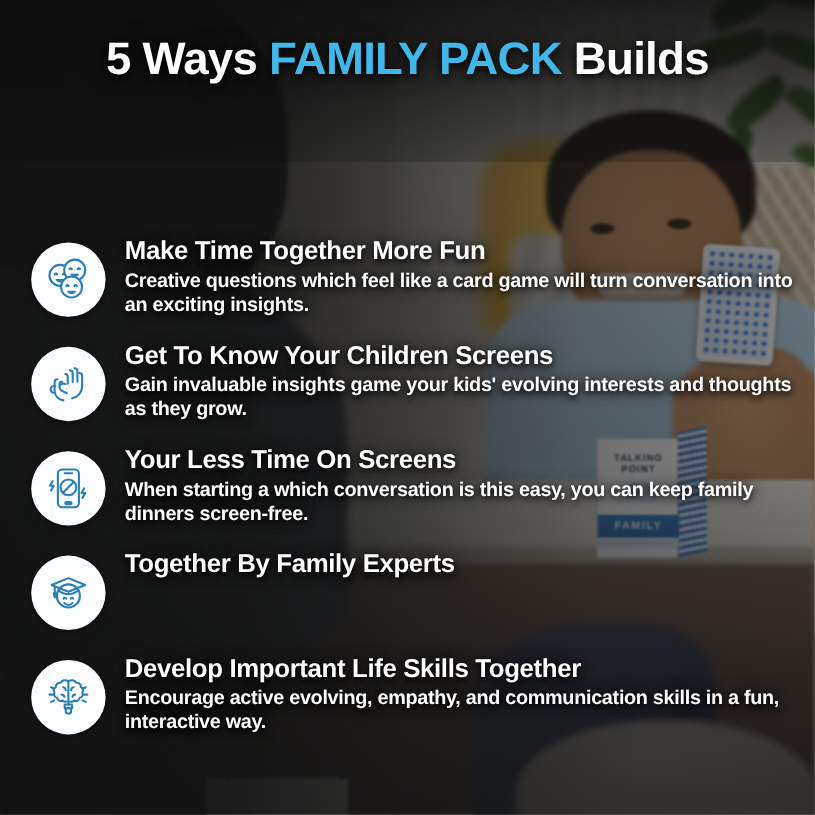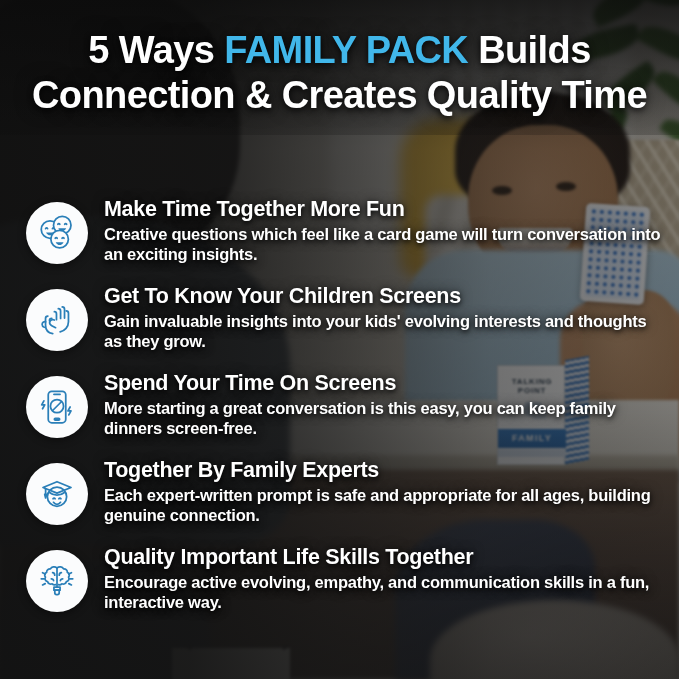--- a/index.html
+++ b/index.html
@@ -337,21 +337,20 @@
   <div class="br-paper"></div>
 </div>
 
 <div id="overlay"></div>
 <div id="overlay-top"></div>
 
 <div id="content">
 
   <div class="headline">
     <span>5 Ways </span><span class="hl-accent">FAMILY PACK</span><span> Builds</span>
-    <span class="line2">Connection &amp; Creates Quality Time</span>
   </div>
 
   <div class="features">
 
     <div class="feature">
       <div class="feat-icon">
         <svg viewBox="0 0 48 48" fill="none" stroke="#2a7fb8" stroke-width="2" stroke-linecap="round">
           <circle cx="16" cy="20" r="10"></circle>
           <path d="M11 19c.6-1 1.6-1 2.2 0M18.8 19c.6-1 1.6-1 2.2 0"></path>
           <path d="M11.5 23.5c1 2.2 2.7 3.2 4.5 3.2s3.5-1 4.5-3.2z" fill="#2a7fb8" stroke="none"></path>
@@ -377,74 +376,73 @@
           <path d="M25.5 11c1.6 0 2.6 1.2 2.6 2.8v8.4"></path>
           <path d="M21 14.5c1.5 0 2.4 1.1 2.4 2.6v6.6"></path>
           <path d="M21 24c-2.5-1-5 .4-5.4 2.6-.3 1.8.7 3 2.4 3.9l4.4 2.3"></path>
           <path d="M18 22c-1.6 0-2.6 1.2-2.6 2.8"></path>
           <path d="M13.5 19.5c-1.6 0-2.6 1.2-2.6 2.8V30c0 5.2 3.4 8.8 8.2 9.6"></path>
           <path d="M11 26c-2.2-.4-4 1-4 3 0 1.6 1 2.7 2.5 3.3"></path>
         </svg>
       </div>
       <div class="feat-text">
         <div class="feat-title">Get To Know Your Children Screens</div>
-        <div class="feat-desc">Gain invaluable insights into your kids' evolving interests and thoughts as they grow.</div>
+        <div class="feat-desc">Gain invaluable insights game your kids' evolving interests and thoughts as they grow.</div>
       </div>
     </div>
 
     <div class="feature">
       <div class="feat-icon">
         <svg viewBox="0 0 48 48" fill="none" stroke="#2a7fb8" stroke-width="2" stroke-linecap="round" stroke-linejoin="round">
           <rect x="14" y="6" width="20" height="36" rx="4"></rect>
           <path d="M20.5 9.5h7"></path>
           <rect x="21" y="37" width="6" height="2" rx="1"></rect>
           <circle cx="24" cy="23" r="7.5"></circle>
           <path d="M19 28l10-10"></path>
           <path d="M9 17l-2.5 4.5H10L7.5 26"></path>
           <path d="M39 24l-2.5 4.5H40L37.5 33"></path>
         </svg>
       </div>
       <div class="feat-text">
-        <div class="feat-title">Spend Your Time On Screens</div>
-        <div class="feat-desc">More starting a great conversation is this easy, you can keep family dinners screen-free.</div>
+        <div class="feat-title">Your Less Time On Screens</div>
+        <div class="feat-desc">When starting a which conversation is this easy, you can keep family dinners screen-free.</div>
       </div>
     </div>
 
     <div class="feature">
       <div class="feat-icon">
         <svg viewBox="0 0 48 48" fill="none" stroke="#2a7fb8" stroke-width="2" stroke-linecap="round" stroke-linejoin="round">
           <circle cx="24" cy="27" r="11"></circle>
           <path d="M15 22c3 2.5 6 3.2 9 3.2s6-.7 9-3.2"></path>
           <path d="M19.5 29.5c.6-1 1.7-1 2.3 0M26.2 29.5c.6-1 1.7-1 2.3 0"></path>
           <path d="M20 33.5c1.1 1.6 2.6 2.3 4 2.3s2.9-.7 4-2.3"></path>
           <path d="M24 10L8 16.5 24 23l16-6.5z"></path>
           <path d="M11 18.5v6"></path>
           <path d="M10 24.5h2l-1 4z" fill="#2a7fb8"></path>
         </svg>
       </div>
       <div class="feat-text">
         <div class="feat-title">Together By Family Experts</div>
-        <div class="feat-desc">Each expert-written prompt is safe and appropriate for all ages, building genuine connection.</div>
       </div>
     </div>
 
     <div class="feature">
       <div class="feat-icon">
         <svg viewBox="0 0 48 48" fill="none" stroke="#2a7fb8" stroke-width="2" stroke-linecap="round" stroke-linejoin="round">
           <path d="M24 9c-2.6-2-6.2-1.3-7.5 1.2-2.7-.2-4.6 1.7-4.3 4-2.3.9-3 3.6-1.4 5.4-1.4 2 .1 4.7 2.4 5 .5 2.4 3.1 3.7 5.3 2.6 1 1 2.5 1.4 3.8 1"></path>
           <path d="M24 9c2.6-2 6.2-1.3 7.5 1.2 2.7-.2 4.6 1.7 4.3 4 2.3.9 3 3.6 1.4 5.4 1.4 2-.1 4.7-2.4 5-.5 2.4-3.1 3.7-5.3 2.6-1 1-2.5 1.4-3.8 1"></path>
           <path d="M24 9v22"></path>
           <path d="M19 14.5c1.6.2 2.4 1.3 2.4 2.8M29 14.5c-1.6.2-2.4 1.3-2.4 2.8"></path>
           <path d="M17.5 21.5c1.5 0 2.4.8 2.6 2.2M30.5 21.5c-1.5 0-2.4.8-2.6 2.2"></path>
           <path d="M20.5 31h7v3.5h-7z"></path>
           <path d="M21.5 34.5h5v3a2 2 0 0 1-2 2h-1a2 2 0 0 1-2-2z"></path>
           <path d="M7.5 14.5l3 1.5M6 21.5h3.4M7.5 28.5l3-1.5"></path>
           <path d="M40.5 14.5l-3 1.5M42 21.5h-3.4M40.5 28.5l-3-1.5"></path>
         </svg>
       </div>
       <div class="feat-text">
-        <div class="feat-title">Quality Important Life Skills Together</div>
+        <div class="feat-title">Develop Important Life Skills Together</div>
         <div class="feat-desc">Encourage active evolving, empathy, and communication skills in a fun, interactive way.</div>
       </div>
     </div>
 
   </div>
 </div>
 
 </body></html>

